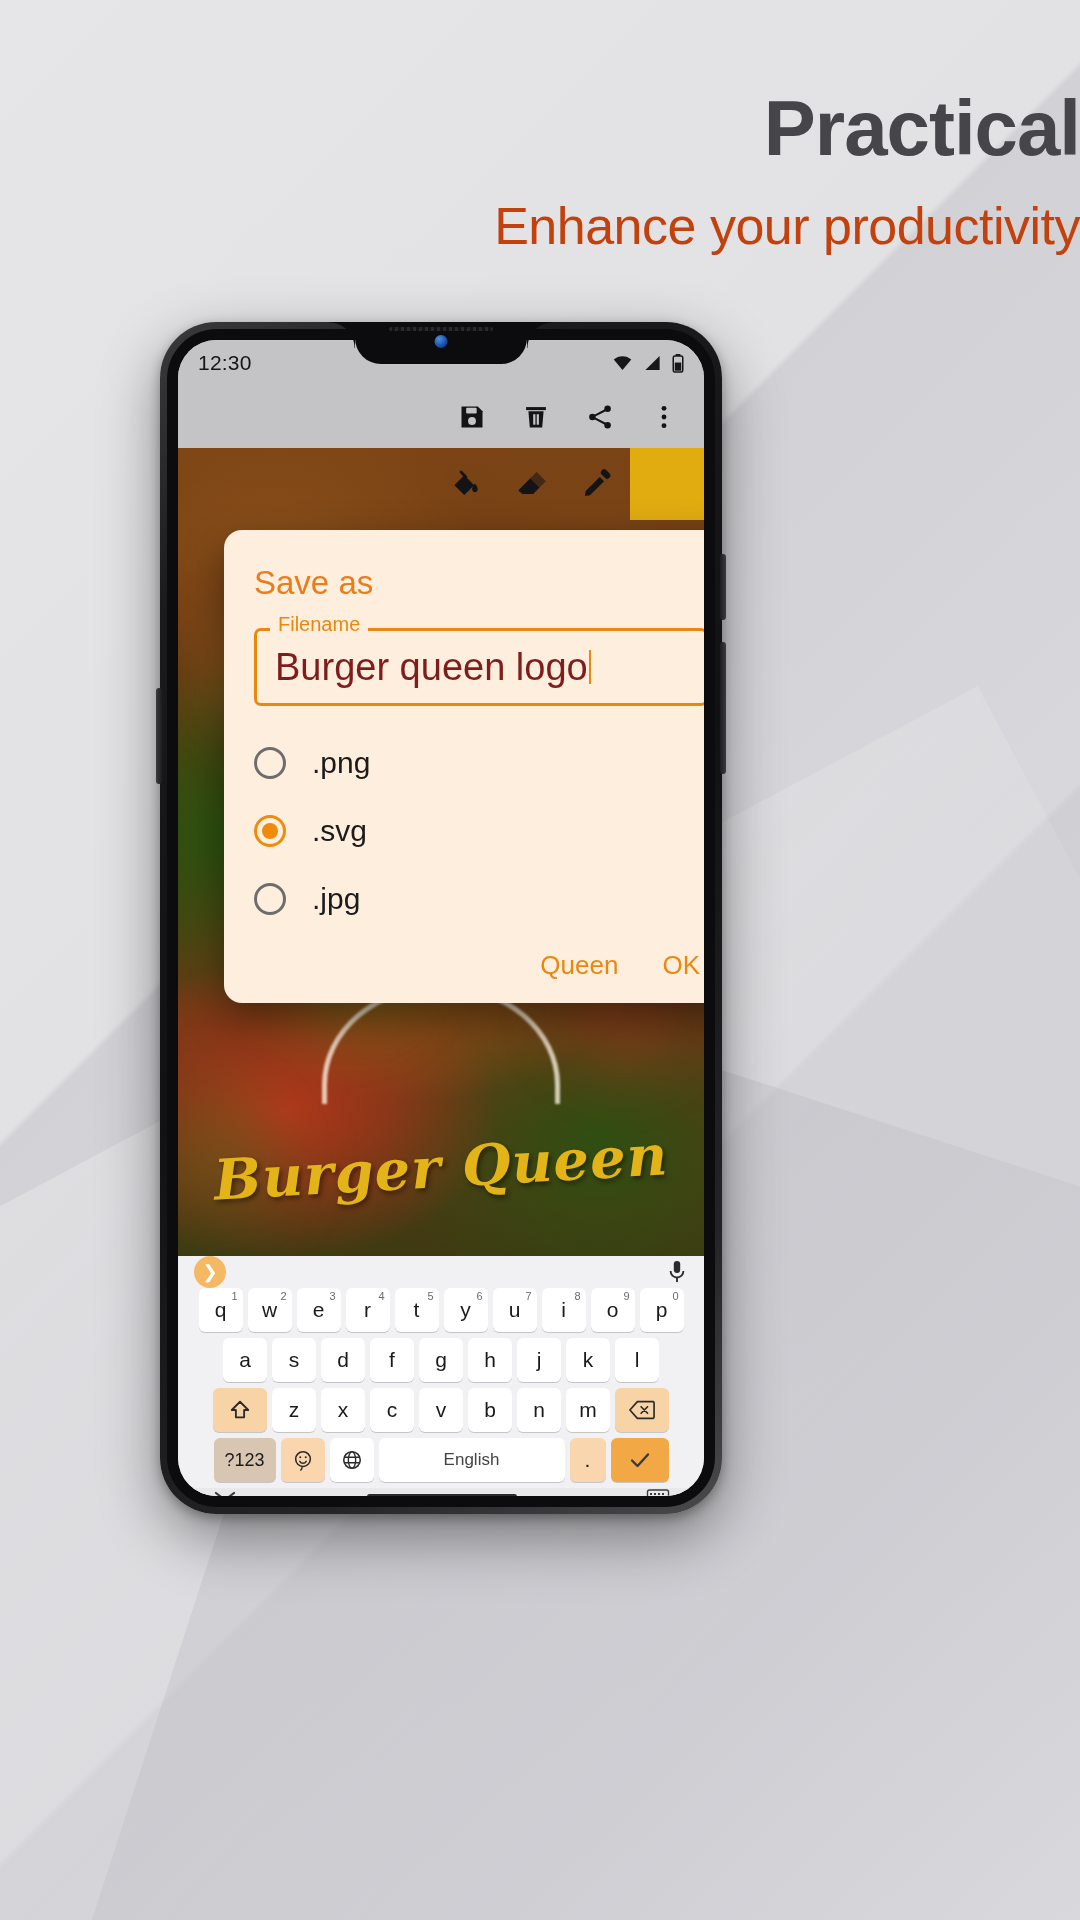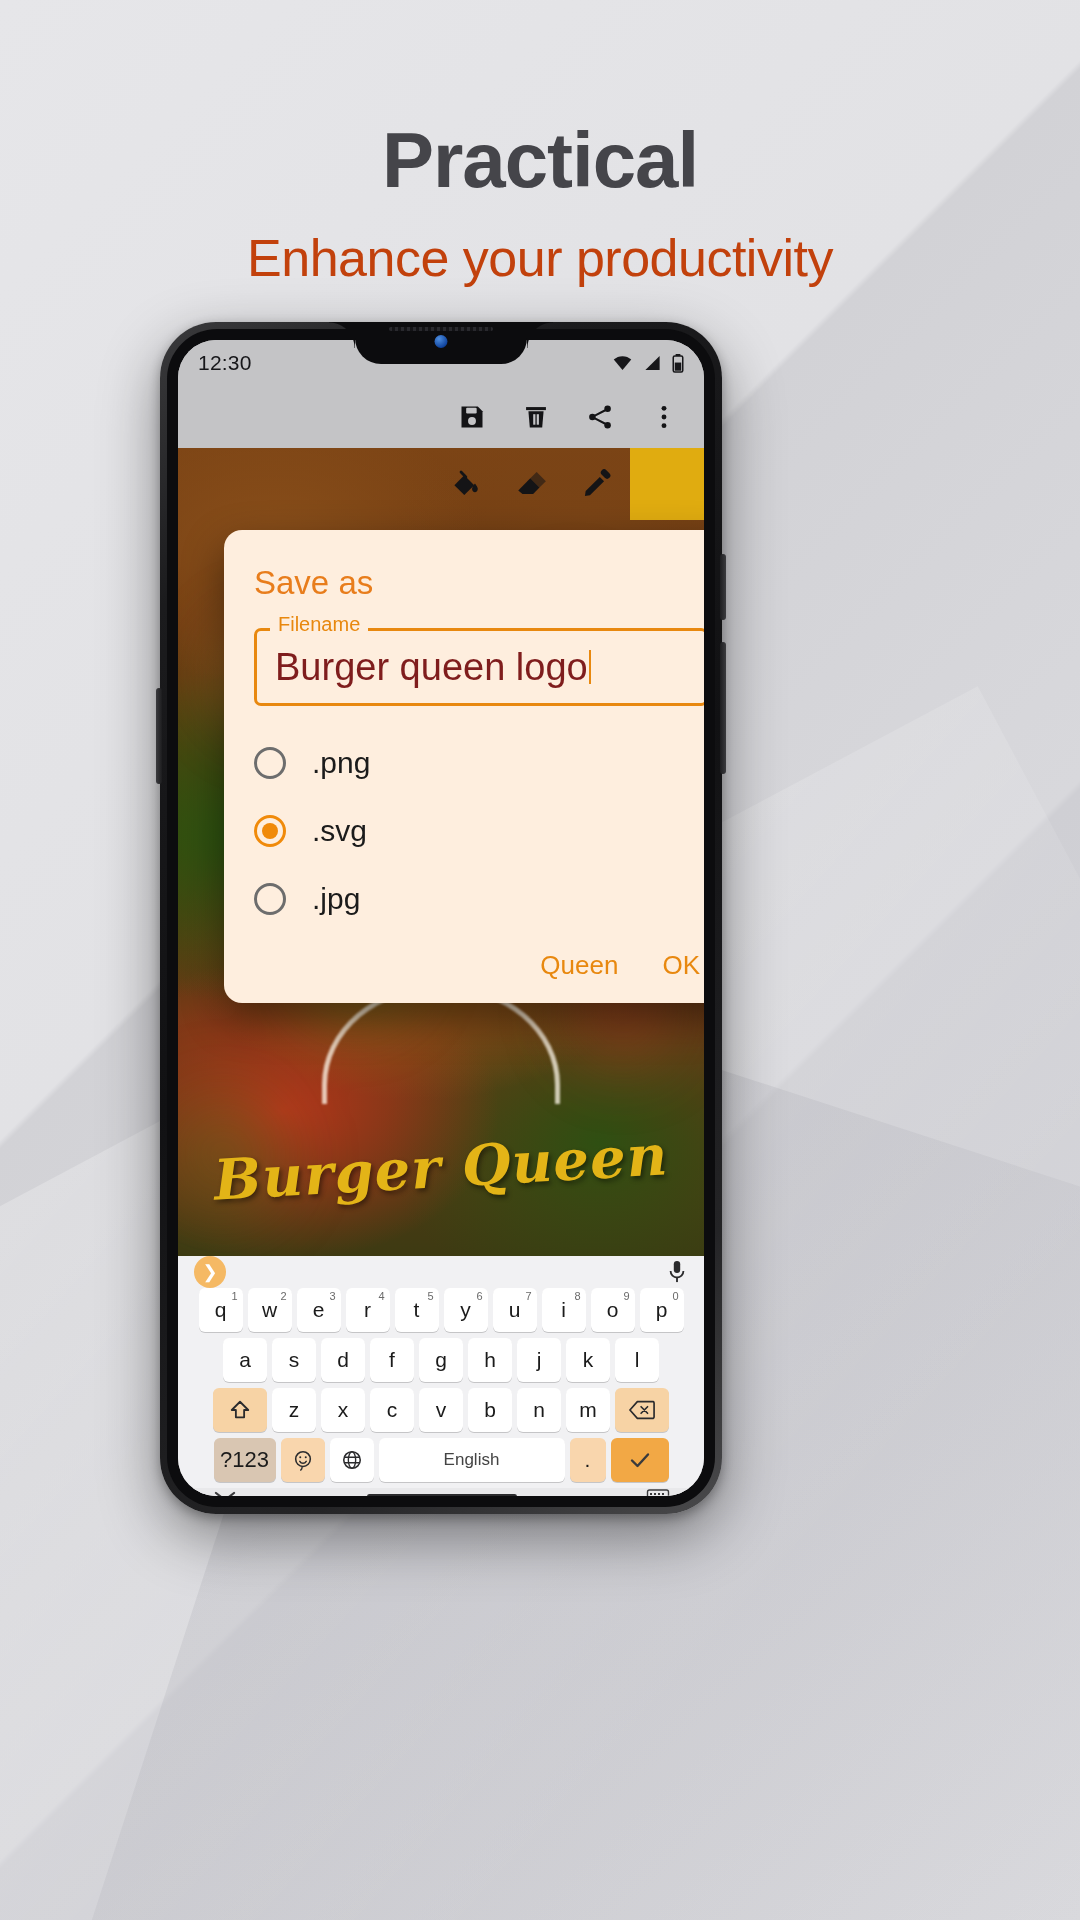--- a/index.html
+++ b/index.html
@@ -25,21 +25,21 @@
   #bg-sheen-2 {
     position: absolute; right: -420px; bottom: -320px;
     width: 1300px; height: 1100px;
     background: linear-gradient(120deg, rgba(170,170,178,0.35), rgba(200,200,207,0) 70%);
     transform: rotate(18deg);
   }
 
   
   #headings {
     position: absolute; top: 88px; left: 0; right: 0;
-    text-align: center; z-index: 5; margin-top: 32px;
+    text-align: right; z-index: 5;
   }
   #headline {
     font-size: 78px; font-weight: 700; letter-spacing: -1px;
     color: #45454a; line-height: 1.05;
   }
   #subhead {
     margin-top: 26px;
     font-size: 52px; font-weight: 400; letter-spacing: -0.5px;
     color: #c2410c;
   }
@@ -271,21 +271,21 @@
     box-shadow: 0 1px 0 rgba(0,0,0,.18);
   }
   .key .num {
     position: absolute; top: 2px; right: 5px;
     font-size: 11px; color: #6a6a6a;
   }
   .key.wide { width: 54px; background: #f7d3a5; }
   .key.space { width: 186px; font-size: 17px; color: #444; }
   .key.accent { background: #f9d6ad; }
   .key.enter { background: #f2a845; width: 58px; }
-  .key.sym { width: 62px; background: #d9c6b2; font-size: 22px; border-radius: 6px; }
+  .key.sym { width: 62px; background: #d9c6b2; font-size: 18px; border-radius: 6px; }
   .key.period { width: 36px; background: #f9d6ad; }
   #kb-nav {
     height: 34px; display: flex; align-items: center;
     justify-content: space-between; padding: 0 34px;
     background: #e9e9eb;
   }
   #home-indicator {
     width: 150px; height: 5px; border-radius: 3px; background: #2b2b2d;
   }
 </style>

